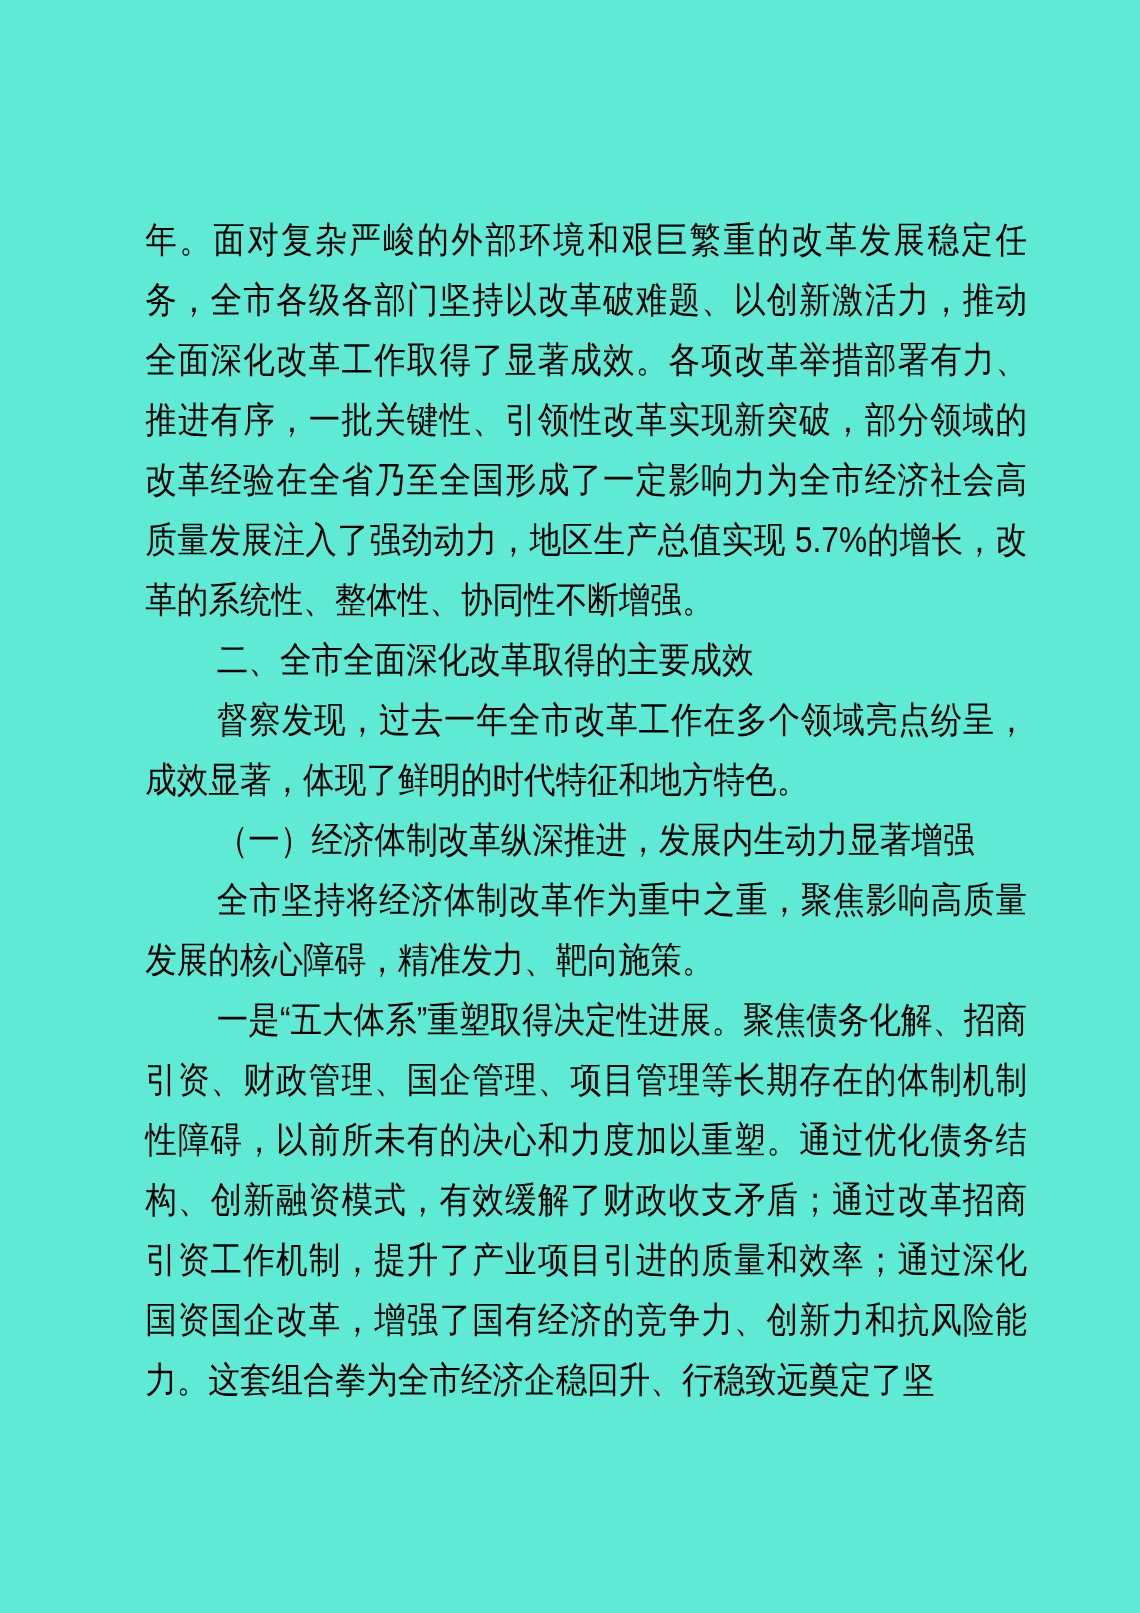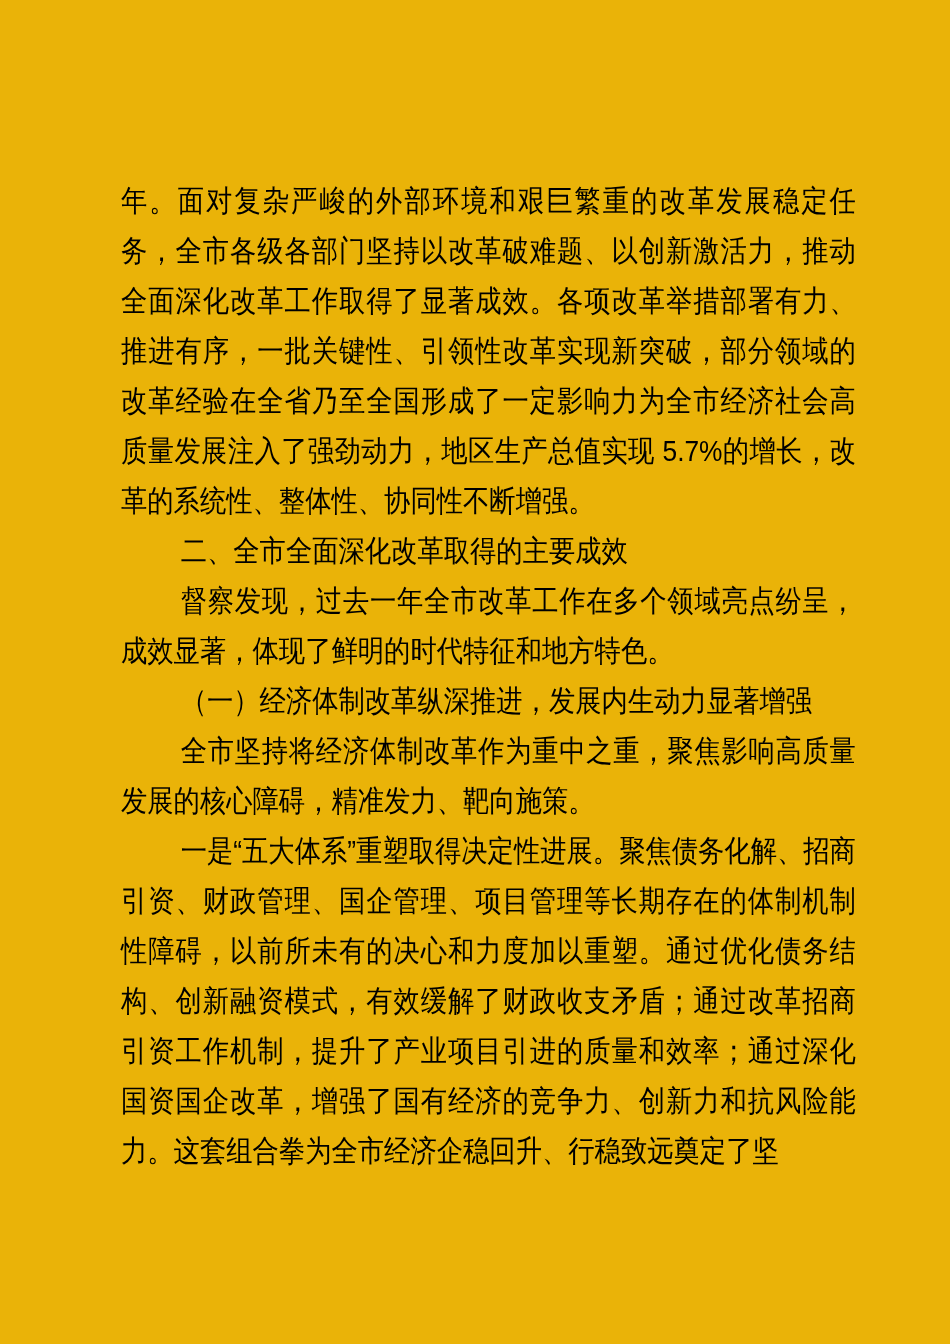--- a/index.html
+++ b/index.html
@@ -11,21 +11,21 @@
     width: 950px;
     height: 1344px;
     overflow: hidden;
     font-family: "Liberation Sans", sans-serif;
     color: #000000;
   }
   .page {
     position: relative;
     width: 950px;
     height: 1344px;
-    background: #eab308;
+    background: #5eead4;
   }
   
   .content {
     position: absolute;
     left: 121px;
     top: 176px;
     width: 838px;
     transform: scaleX(0.877);
     transform-origin: 0 0;
   }

